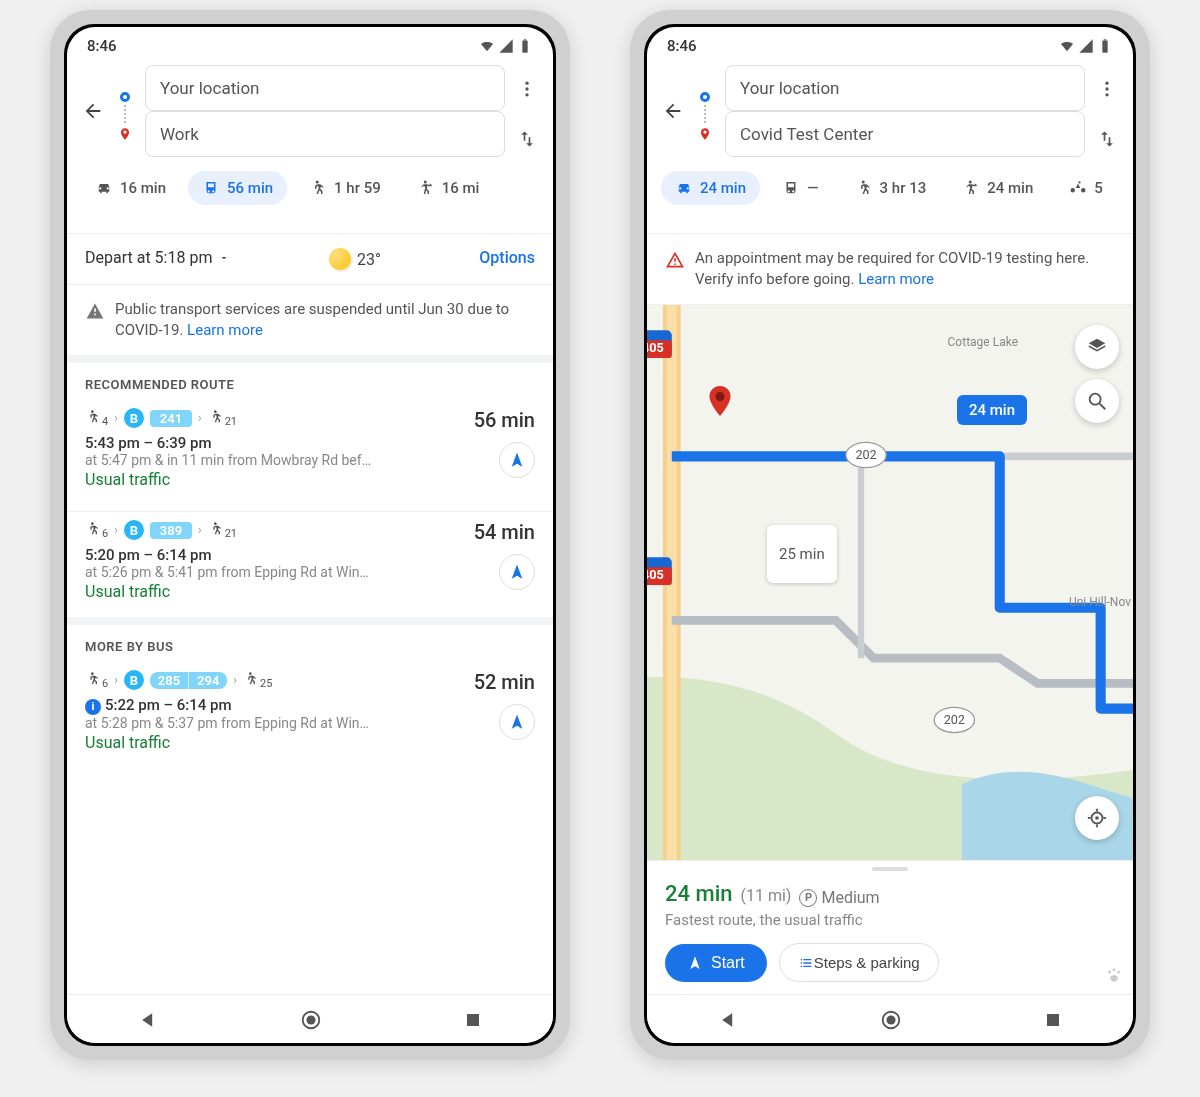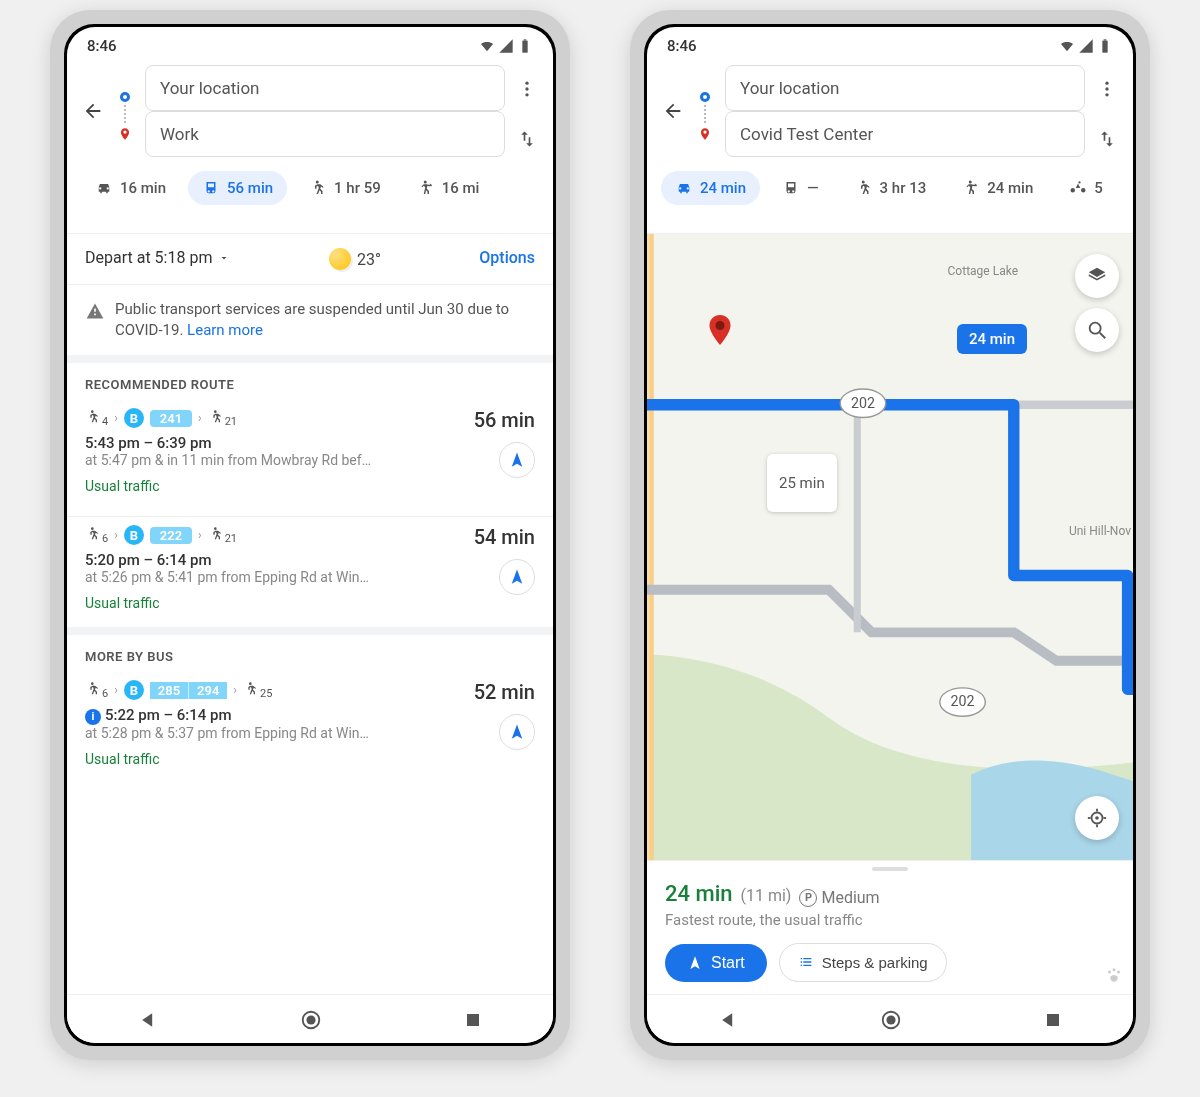--- a/index.html
+++ b/index.html
@@ -127,26 +127,26 @@
     gap: 10px;
   }
   .route-left { flex: 1; min-width: 0; }
   .route-steps { display: flex; align-items: center; gap: 6px; font-size: 14px; color: #555; margin-bottom: 6px; flex-wrap: wrap; }
   .walk-step { display: inline-flex; align-items: baseline; gap: 1px; }
   .walk-step svg { width: 16px; height: 16px; }
   .walk-sub { font-size: 11px; }
   .chev { color: #999; font-size: 12px; }
   .bus-badge { background: #29b6f6; color: #fff; border-radius: 50%; width: 20px; height: 20px; display:inline-flex; align-items:center; justify-content:center; font-weight:700; font-size:13px; }
   .bus-num { background: #81d4fa; color: #fff; padding: 1px 10px; border-radius: 4px; font-weight: 600; font-size: 13px; }
-  .bus-num-split { display:inline-flex; background:#81d4fa; border-radius:0; overflow:hidden; }
+  .bus-num-split { display:inline-flex; background:#81d4fa; border-radius:8px; overflow:hidden; }
   .bus-num-split span { color:#fff; padding:1px 8px; font-weight:600; font-size:13px; }
   .bus-num-split span:first-child { border-right: 1px solid rgba(255,255,255,0.6); }
   .route-time { font-size: 15px; color: #333; font-weight: 500; }
   .route-detail { font-size: 14px; color: #888; white-space: nowrap; overflow: hidden; text-overflow: ellipsis; }
-  .route-traffic { font-size: 14px; color: #188038; margin-top: 10px; }
+  .route-traffic { font-size: 16px; color: #188038; margin-top: 2px; }
   .info-dot { background:#1a73e8; color:#fff; border-radius:50%; width:16px; height:16px; display:inline-flex; align-items:center; justify-content:center; font-size:11px; font-weight:700; margin-right:4px; }
   .route-right { text-align: right; display: flex; flex-direction: column; align-items: flex-end; gap: 10px; }
   .route-duration { font-size: 20px; font-weight: 500; color: #333; }
   .nav-circle { width: 36px; height: 36px; border: 1px solid #ddd; border-radius: 50%; display:flex; align-items:center; justify-content:center; color:#1a73e8; cursor:pointer; }
   .section-divider { border-top: 1px solid #eee; margin-top: 6px; }
   .more-bus-section { border-top: 8px solid #f1f3f4; }
   .android-nav {
     border-top: 1px solid #eee;
     padding: 14px 0 12px;
     display: flex;
@@ -212,21 +212,21 @@
   }
   .sheet-handle { width: 36px; height: 4px; background:#ddd; border-radius:2px; margin: -8px auto 10px; }
   .sheet-line1 { display:flex; align-items:baseline; gap:8px; font-size:16px; }
   .sheet-duration { color:#188038; font-size:22px; font-weight:500; }
   .sheet-distance { color:#888; }
   .parking { display:inline-flex; align-items:center; gap:4px; color:#777; }
   .parking-icon { width:18px; height:18px; border:1.5px solid #777; border-radius:50%; display:inline-flex; align-items:center; justify-content:center; font-size:11px; font-weight:700; }
   .sheet-sub { color:#888; font-size:15px; margin-top:4px; }
   .sheet-actions { display:flex; gap:12px; margin-top:14px; align-items:center; }
   .btn-start { background:#1a73e8; color:#fff; border-radius:22px; padding:10px 22px; font-size:16px; font-weight:500; display:inline-flex; align-items:center; gap:8px; cursor:pointer; border:none; }
-  .btn-steps { background:#fff; border:1px solid #ddd; border-radius:22px; padding:10px 18px; font-size:15px; color:#444; display:inline-flex; align-items:flex-start; gap:8px; cursor:pointer; }
+  .btn-steps { background:#fff; border:1px solid #ddd; border-radius:22px; padding:10px 18px; font-size:15px; color:#444; display:inline-flex; align-items:flex-end; cursor:pointer; }
   .paw { position:absolute; right:10px; bottom:6px; color:#ccc; font-size:16px; }
 </style>
 </head>
 <body>
 
 <div class="phone">
  <div class="phone-inner">
       <div class="screen">
 
   <div class="status-bar">
@@ -375,21 +375,21 @@
     <div class="route-left">
       <div class="route-steps">
         <span class="walk-step">
                 <svg viewBox="0 0 24 24">
                   <path fill="#555" d="M13 4a2 2 0 11-4 0 2 2 0 014 0zm-2 3l-3 2v4h2v-3l2-1 1 3-3 8h2l2-5 2 2v3h2v-4l-3-3 1-3 3 2v-2l-4-3h-4z"></path>
                 </svg>
                 <span class="walk-sub">6</span>
               </span>
         <span class="chev">›</span>
         <span class="bus-badge">B</span>
-        <span class="bus-num">222</span>
+        <span class="bus-num">389</span>
         <span class="chev">›</span>
         <span class="walk-step">
                 <svg viewBox="0 0 24 24">
                   <path fill="#555" d="M13 4a2 2 0 11-4 0 2 2 0 014 0zm-2 3l-3 2v4h2v-3l2-1 1 3-3 8h2l2-5 2 2v3h2v-4l-3-3 1-3 3 2v-2l-4-3h-4z"></path>
                 </svg>
                 <span class="walk-sub">21</span>
               </span>
       </div>
       <div class="route-time">5:20 pm – 6:14 pm</div>
       <div class="route-detail">at 5:26 pm &amp; 5:41 pm from Epping Rd at Win…</div>
@@ -545,20 +545,31 @@
       <span>24 min</span>
     </div>
     <div class="mode-tab">
       <svg viewBox="0 0 24 24">
               <path fill="currentColor" d="M5 18a3 3 0 100-6 3 3 0 000 6zm14 0a3 3 0 100-6 3 3 0 000 6zM12 6l3 6h-6l3-6zm2-3a1.5 1.5 0 100 3 1.5 1.5 0 000-3z"></path>
             </svg>
       <span>5</span>
     </div>
   </div>
 
+  <div class="alert-banner thin-border">
+    <svg class="alert-icon" width="20" height="20" viewBox="0 0 24 24">
+            <path fill="none" stroke="currentColor" stroke-width="2" d="M12 4L3 20h18L12 4z"></path>
+            <line x1="12" y1="10" x2="12" y2="14" stroke="currentColor" stroke-width="2"></line>
+            <circle cx="12" cy="17" r="1" fill="currentColor"></circle>
+          </svg>
+    <div>
+      <span>An appointment may be required for COVID-19 testing here. Verify info before going.</span>
+      <span class="learn-more">Learn more</span>
+    </div>
+  </div>
 
   <div class="map-area">
     <svg class="map-svg" viewBox="0 0 486 440" preserveAspectRatio="xMidYMid slice">
       <rect width="486" height="440" fill="#eef1e8"></rect>
       <rect x="0" y="0" width="486" height="440" fill="#f3f4ed"></rect>
       <path d="M0 300 Q120 280 200 340 T486 360 L486 440 L0 440 Z" fill="#d7e7c7"></path>
       <path d="M300 380 Q340 360 400 380 T486 400 L486 440 L300 440 Z" fill="#a9d6e8"></path>
 
       <path d="M70 0 L70 440" stroke="#f8cf8a" stroke-width="14"></path>
       <path d="M70 0 L70 440" stroke="#fadfa8" stroke-width="8"></path>

